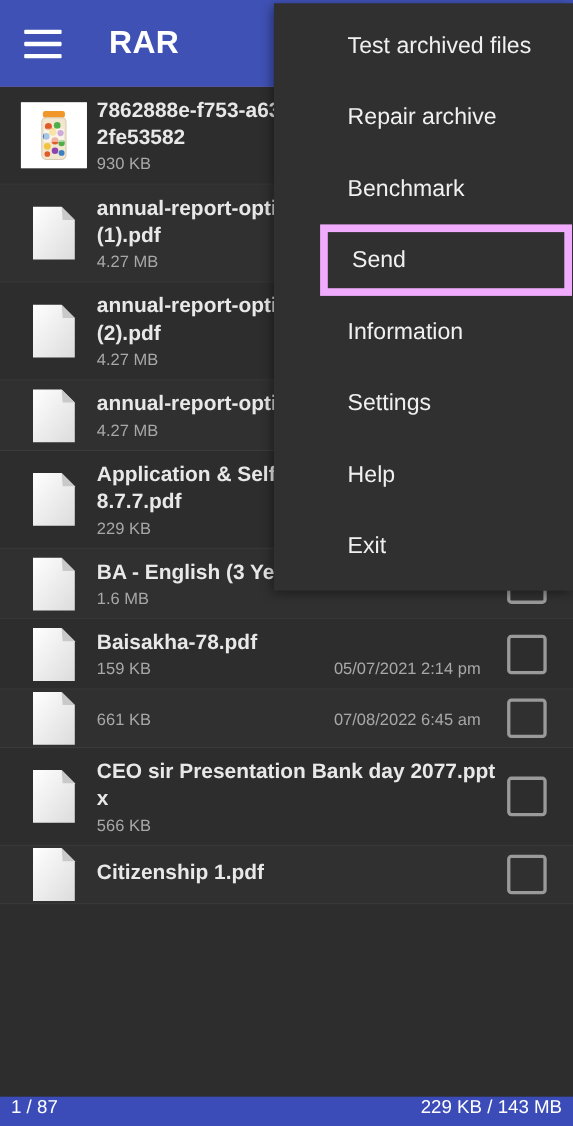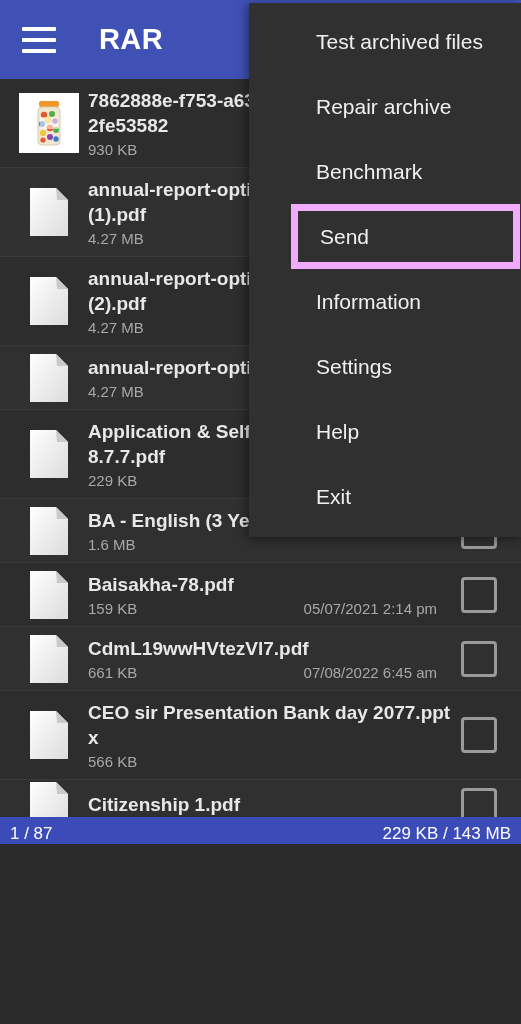--- a/index.html
+++ b/index.html
@@ -8,21 +8,21 @@
     width: 521px;
     height: 1024px;
     overflow: hidden;
     background: #2b2b2b;
     font-family: "Liberation Sans", sans-serif;
   }
 
   #app {
     position: relative;
     width: 521px;
-    height: 844px;
+    height: 1024px;
     background: #f97316;
     overflow: hidden;
   }
 
   
   .appbar {
     position: absolute;
     top: 0; left: 0;
     width: 521px;
     height: 79px;
@@ -186,21 +186,21 @@
   }
 
   
   .statusbar {
     position: absolute;
     bottom: 0; left: 0;
     width: 521px;
     height: 27px;
     background: #3b4cb8;
     display: flex;
-    align-items: flex-end;
+    align-items: flex-start;
     justify-content: space-between;
     padding: 0 10px;
     z-index: 10;
   }
   .status-left, .status-right {
     color: #ffffff;
     font-size: 17px;
   }
 </style>
 </head>
@@ -399,21 +399,20 @@
               <linearGradient id="dg7" x1="0" y1="0" x2="1" y2="1">
                 <stop offset="0" stop-color="#ffffff"></stop>
                 <stop offset="1" stop-color="#dcdcdc"></stop>
               </linearGradient>
             </defs>
             <path d="M2 2 H28 L40 14 V50 H2 Z" fill="url(#dg7)"></path>
             <path d="M28 2 L40 14 H29 Z" fill="#c9c9c9"></path>
           </svg>
         </div>
         <div class="meta">
-          <div class="fname">CdmL19wwHVtezVl7.pdf</div>
           <div class="subrow">
             <span class="fsize">661 KB</span>
             <span class="fdate">07/08/2022 6:45 am</span>
           </div>
         </div>
         <div class="cb-wrap">
           <div class="checkbox"></div>
         </div>
       </div>
       <div class="row">

